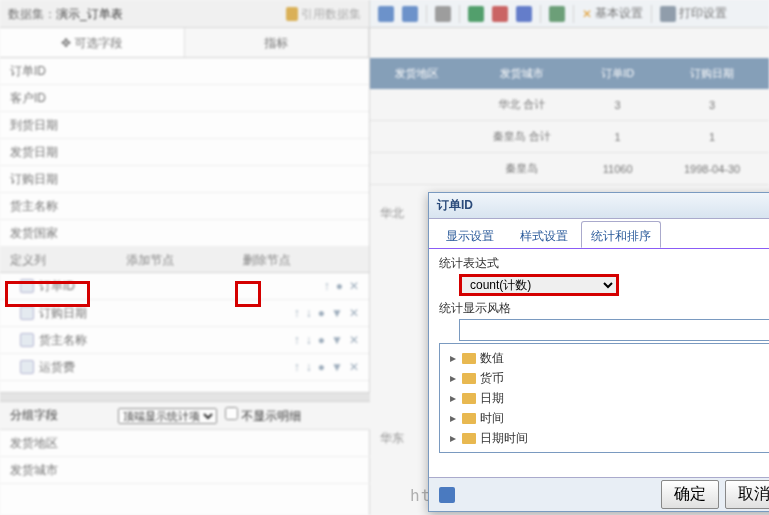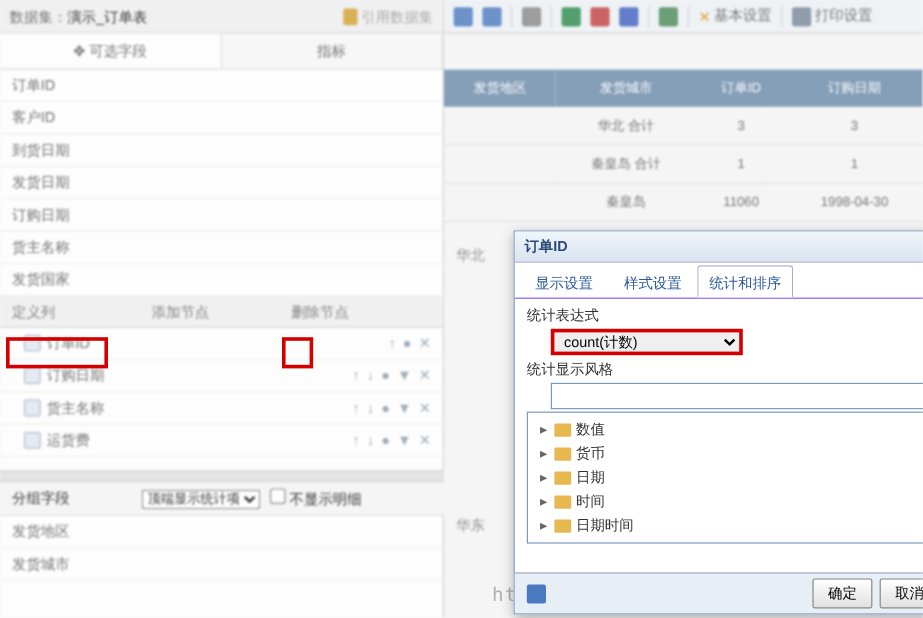--- a/index.html
+++ b/index.html
@@ -44,21 +44,21 @@
 .form-row { display: flex; gap: 24px; margin-bottom: 4px; }
 .form-col { flex: 1; }
 .form-lbl { color: #333; margin-bottom: 2px; display: block; font-size: 12px; }
 .form-ctrl { width: 100%; height: 22px; border: 1px solid #7a9ac0; padding: 0 4px; font-size: 12px; margin-left: 20px; }
 .hl4 { border: 3px solid #d40000 !important; }
 .tree-box { border: 1px solid #7a9ac0; height: 110px; overflow: auto; padding: 4px; margin-top: 2px; }
 .tree-node { display: flex; align-items: center; height: 20px; color: #333; padding-left: 6px; }
 .tree-arrow { width: 10px; color: #666; margin-right: 2px; }
 .folder-icon { width: 14px; height: 11px; background: #e8b850; border-radius: 1px; margin-right: 4px; }
 .footer { position: absolute; bottom: 0; left: 0; right: 0; height: 34px; background: #e8eef5; border-top: 1px solid #aac; display: flex; align-items: center; justify-content: flex-end; padding: 0 10px; gap: 6px; }
-.btn { padding: 3px 12px; border: 1px solid #888; background: linear-gradient(#fff,#e0e0e0); border-radius: 2px; cursor: pointer; font-size: 12px; }
+.btn { padding: 3px 12px; border: 1px solid #888; background: linear-gradient(#fff,#e0e0e0); border-radius: 2px; cursor: pointer; font-size: 16px; }
 .watermark { position: absolute; bottom: 8px; left: 410px; color: #b0b0b0; font-size: 16px; font-family: monospace; z-index: 50; letter-spacing: 1px; }
 .midbar { position: absolute; left: 0; top: 392px; width: 370px; height: 10px; background: #e0e0e0; border-top: 1px solid #ccc; border-bottom: 1px solid #ccc; }
 </style>
 </head>
 <body>
 
 <div class="blur-bg">
   <div class="left-panel">
     <div class="ds-row">
       <span class="ds-label">数据集：</span>

